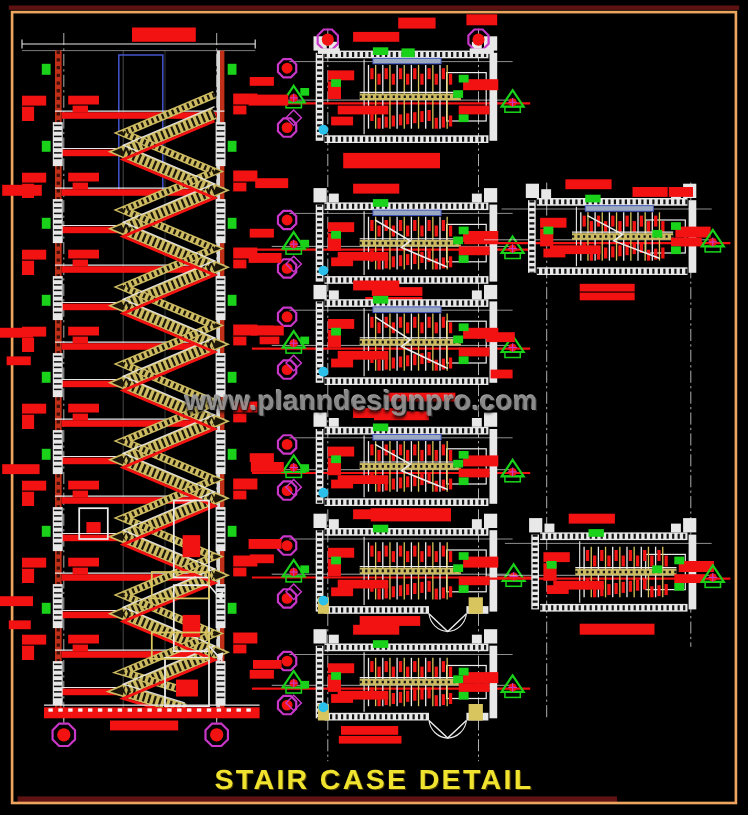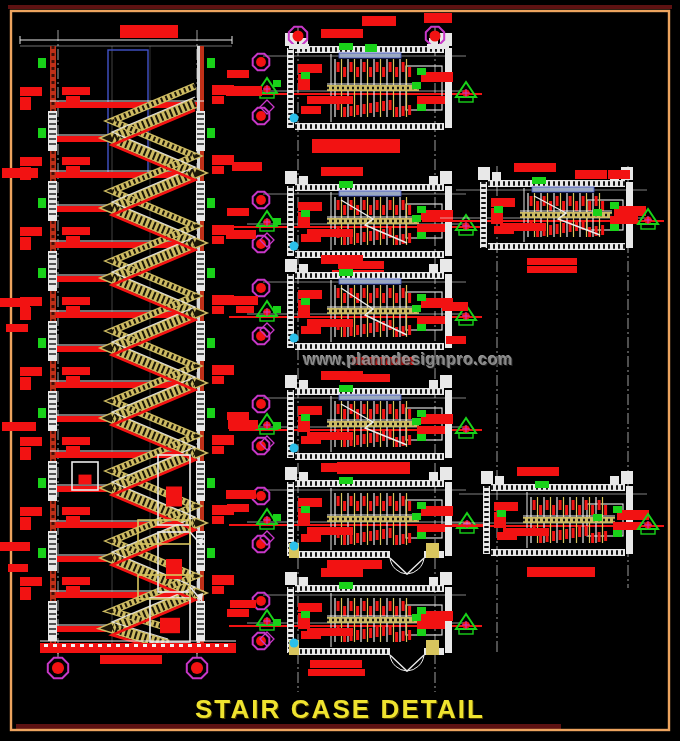--- a/index.html
+++ b/index.html
@@ -1,20 +1,20 @@
 <!DOCTYPE html>
 <html><head>
 <meta charset="utf-8">
 <style>
   html,body{margin:0;padding:0;background:#000;}
   .stage{position:relative;width:680px;height:741px;background:#050202;overflow:hidden;
          font-family:"Liberation Sans",sans-serif;}
   svg{position:absolute;left:0;top:0;}
-  .watermark{position:absolute;left:168px;top:351px;width:345px;text-align:right;
-    font-size:16px;font-weight:bold;color:#969696;letter-spacing:.5px;
+  .watermark{position:absolute;left:168px;top:351px;width:345px;text-align:left;
+    font-size:25px;font-weight:bold;color:#969696;letter-spacing:.5px;
     text-shadow:0 2px 3px #000,1px 1px 0 #3a3a3a,-1px -1px 0 #b5b5b5;
     font-family:"Liberation Sans",sans-serif;opacity:.92;white-space:nowrap;}
   .title{position:absolute;left:0;top:695px;width:680px;text-align:center;
     font-size:25px;font-weight:bold;color:#efe32f;letter-spacing:2px;
     text-shadow:1px 1px 0 #4a3a00;font-family:"Liberation Sans",sans-serif;
     transform:scaleX(1.04);white-space:nowrap;}
 </style>
 </head>
 <body>
 

